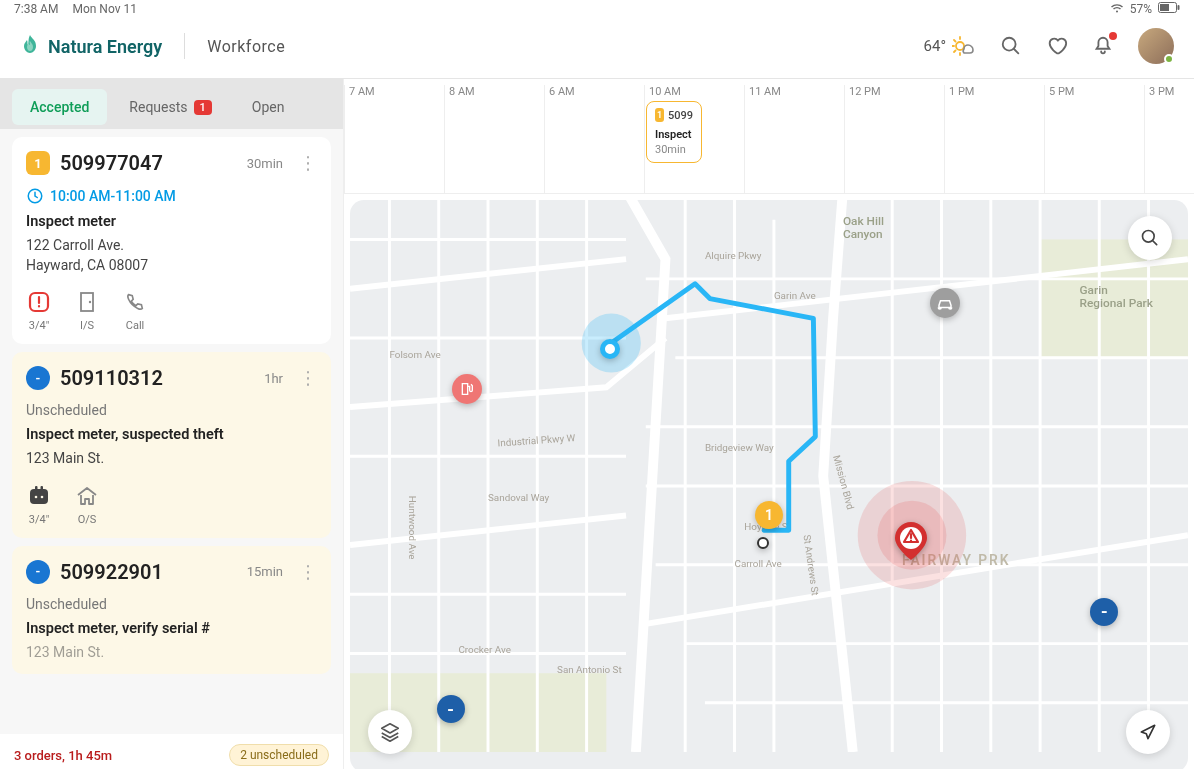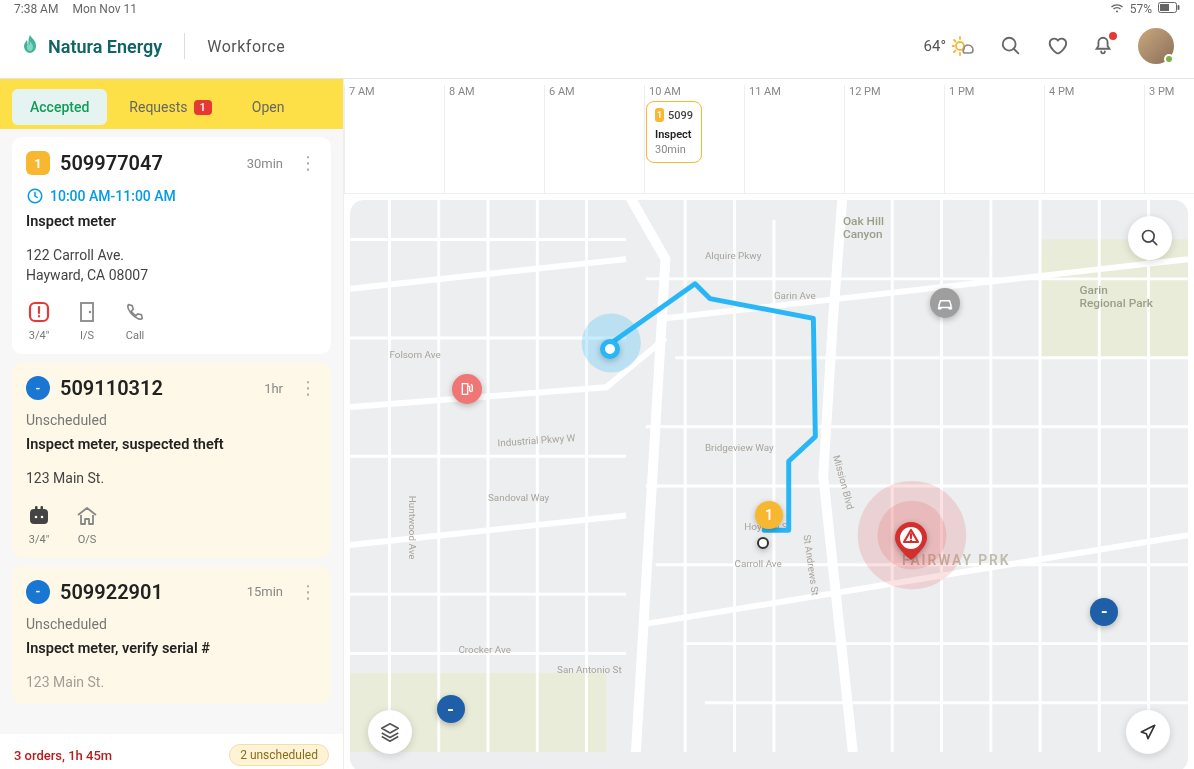--- a/index.html
+++ b/index.html
@@ -20,39 +20,39 @@
 .temp-wrap { display:flex; align-items:center; gap:6px; font-size:15px; color:#555; }
 .icon-btn { width:22px; height:22px; cursor:pointer; color:#555; position:relative; }
 .bell-dot { position:absolute; top:-3px; right:-3px; width:8px; height:8px; border-radius:50%; background:#e53935; }
 .avatar { width:36px; height:36px; border-radius:50%; background:linear-gradient(135deg,#c8a97e,#8d6e5a); position:relative; }
 .avatar-dot { position:absolute; bottom:0; right:0; width:10px; height:10px; border-radius:50%; background:#7cb342; border:2px solid #fff; }
 
 .content { display:flex; height:calc(100% - 70px); }
 
 
 .sidebar { width:344px; display:flex; flex-direction:column; background:#f7f7f7; border-right:1px solid #eee; }
-.tabs { display:flex; padding:10px 12px 4px 12px; gap:4px; align-items:center; background:#fde047; }
+.tabs { display:flex; padding:10px 12px 4px 12px; gap:4px; align-items:center; background:#e5e5e5; }
 .tab { padding:10px 18px; font-size:14px; color:#666; border-radius:6px; cursor:pointer; display:flex; align-items:center; gap:6px; }
 .tab.active { background:#e6f4f1; color:#0f9d58; font-weight:500; }
 .tab-badge { background:#e53935; color:#fff; font-size:11px; padding:1px 6px; border-radius:4px; font-weight:500; }
 
 .cards { flex:1; overflow:hidden; padding:8px 12px 0 12px; display:flex; flex-direction:column; gap:8px; }
 .card { background:#fff; border-radius:10px; padding:14px 14px 12px 14px; }
 .card.cream { background:#fdf8e7; }
 .card-head { display:flex; align-items:center; gap:10px; }
 .num-badge { width:24px; height:24px; border-radius:6px; display:flex; align-items:center; justify-content:center; font-size:13px; font-weight:600; color:#fff; }
 .nb-orange { background:#f7b731; }
 .nb-blue { background:#1976d2; border-radius:50%; }
 .card-id { font-size:20px; font-weight:600; color:#222; flex:1; }
 .card-dur { font-size:13px; color:#888; margin-right:6px; }
 .dots { color:#aaa; cursor:pointer; font-size:18px; line-height:1; }
 .time-row { display:flex; align-items:center; gap:6px; color:#039be5; font-size:14px; font-weight:500; margin-top:12px; }
 .unsched { color:#777; font-size:14px; margin-top:12px; }
 .task-title { font-size:14.5px; font-weight:600; color:#222; margin-top:8px; }
-.addr { font-size:14px; color:#444; margin-top:16px; line-height:1.4; }
+.addr { font-size:14px; color:#444; margin-top:6px; line-height:1.4; }
 .meta-row { display:flex; gap:22px; margin-top:14px; }
 .meta-item { display:flex; flex-direction:column; align-items:center; gap:4px; color:#666; }
 .meta-item .mi-ico { width:26px; height:26px; display:flex; align-items:center; justify-content:center; }
 .meta-item span.lbl { font-size:11px; color:#777; }
 .mi-red { color:#e53935; }
 
 .footer-bar { margin-top:auto; padding:10px 14px 12px 14px; display:flex; align-items:center; background:#fff; font-size:13px; }
 .footer-summary { color:#b91c1c; font-weight:500; }
 .unsched-pill { margin-left:auto; background:#fff3d6; color:#8a6d1a; border:1px solid #f0deab; padding:3px 10px; border-radius:999px; font-size:12px; }
 
@@ -291,21 +291,21 @@
   <div class="main">
     <div class="timeline">
       <div id="hours">
           <div class="hour" style="left: 0px;">7 AM</div>
           <div class="hour" style="left: 100px;">8 AM</div>
           <div class="hour" style="left: 200px;">6 AM</div>
           <div class="hour" style="left: 300px;">10 AM</div>
           <div class="hour" style="left: 400px;">11 AM</div>
           <div class="hour" style="left: 500px;">12 PM</div>
           <div class="hour" style="left: 600px;">1 PM</div>
-          <div class="hour" style="left: 700px;">4 PM</div>
+          <div class="hour" style="left: 700px;">5 PM</div>
           <div class="hour" style="left: 800px;">3 PM</div>
         </div>
       <div class="tl-card" style="left:302px;">
         <div class="tl-top">
           <div class="tl-badge">1</div>
           <span class="tl-id">5099</span>
         </div>
         <div class="tl-title">Inspect</div>
         <div class="tl-dur">30min</div>
       </div>

